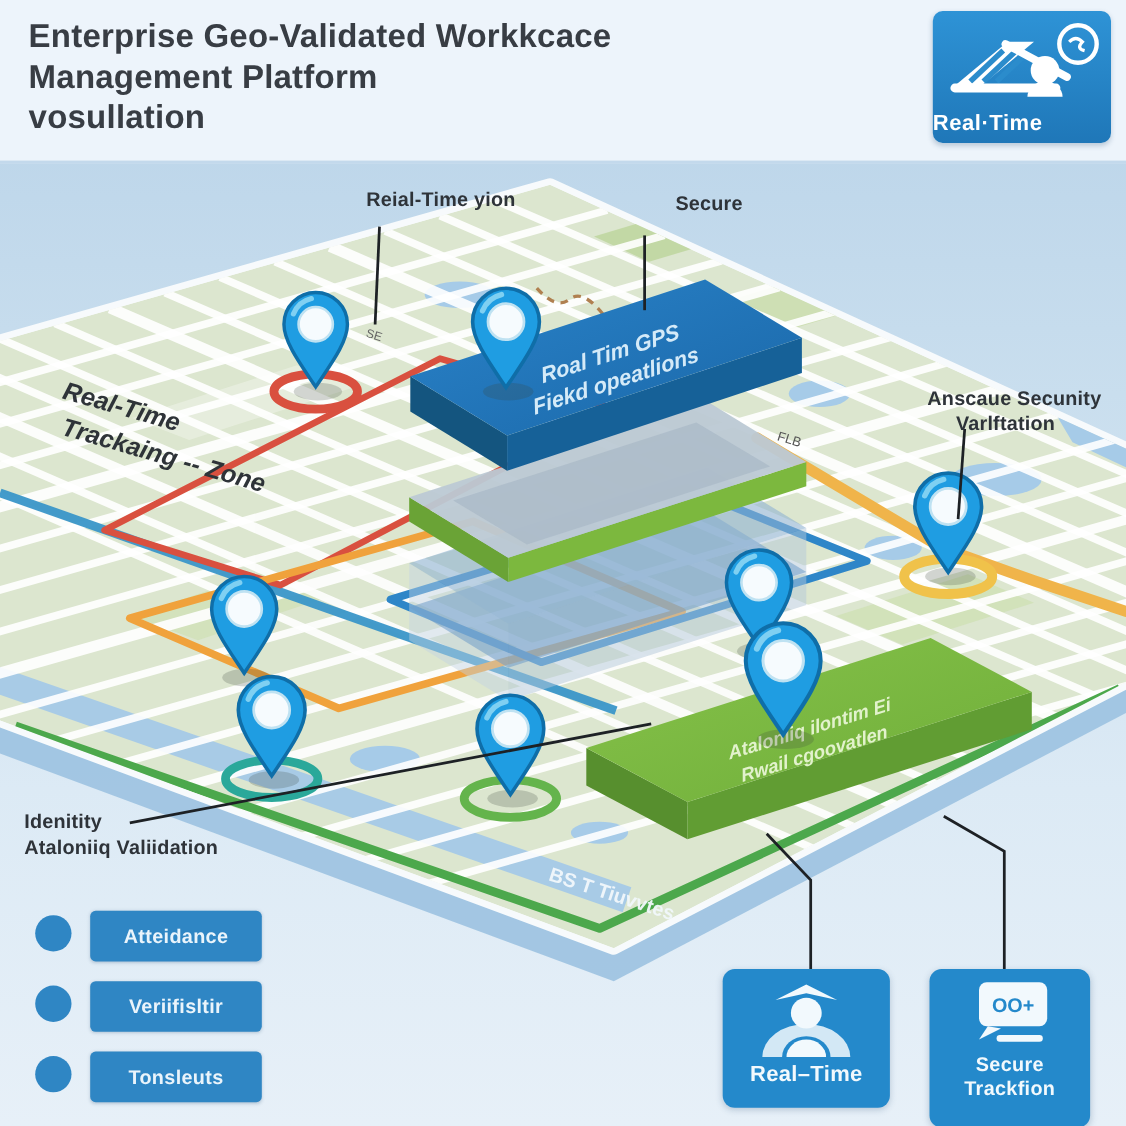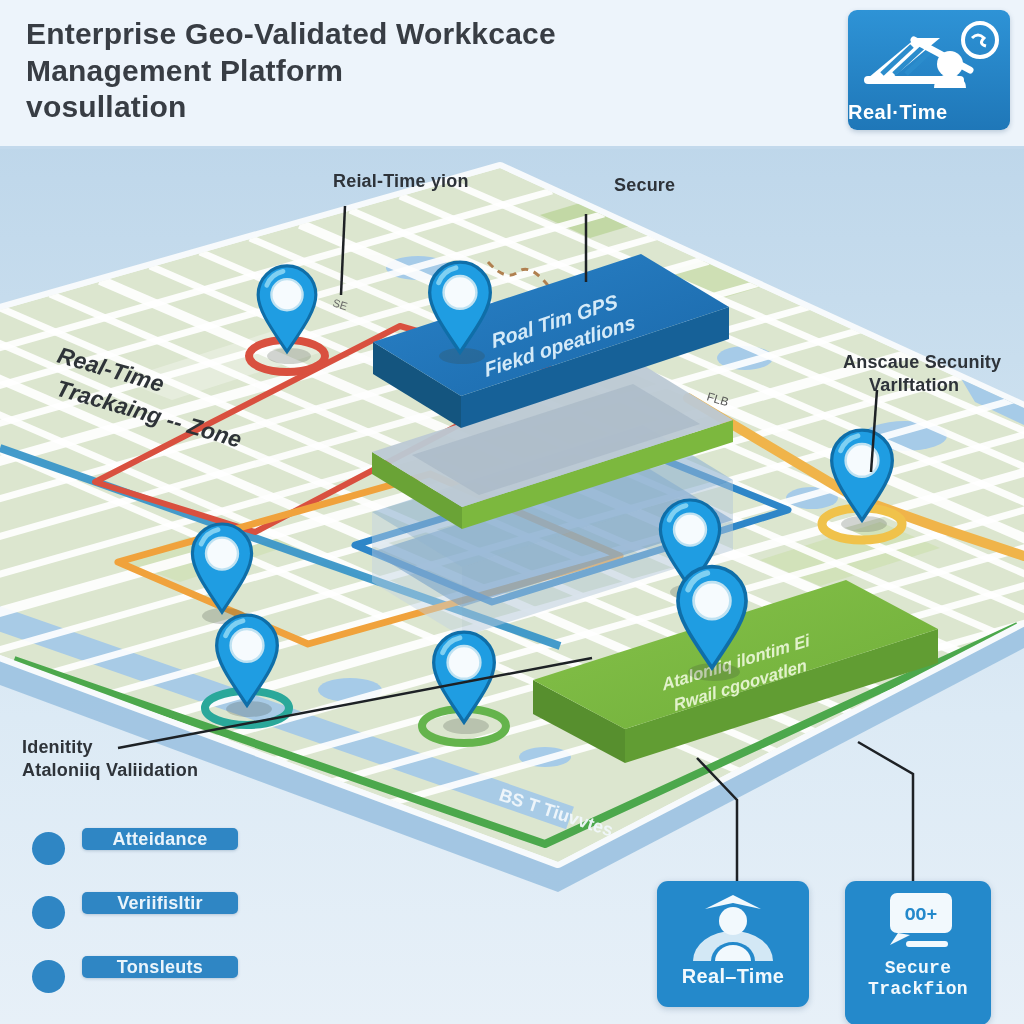--- a/index.html
+++ b/index.html
@@ -40,32 +40,32 @@
   .c-security .l2{padding-left:26px;}
   .c-attendance{left:22px;top:736px;}
   
   .legend{position:absolute;left:30px;top:828px;z-index:6;}
   .legend-row{position:relative;height:40px;margin-bottom:24px;}
   .legend-dot{
     position:absolute;left:2px;top:4px;width:33px;height:33px;border-radius:50%;
     background:#2f86c4;
   }
   .legend-chip{
-    position:absolute;left:52px;top:0;min-width:128px;height:22px;border-radius:5px;
+    position:absolute;left:52px;top:0;min-width:128px;height:46px;border-radius:5px;
     background:#2f86c4;color:#eaf4fb;font-size:18px;font-weight:700;
     display:flex;align-items:center;justify-content:center;padding:0 14px;
     letter-spacing:.3px;box-shadow:0 1px 3px rgba(40,80,120,.25);
   }
   
   .tile{
     position:absolute;border-radius:11px;background:#2489cb;z-index:6;
     box-shadow:0 2px 6px rgba(40,80,120,.25);text-align:center;color:#f2f9fd;
   }
   .tile1{left:657px;top:881px;width:152px;height:126px;}
-  .tile2{left:845px;top:881px;width:146px;height:144px;font-family:Liberation Mono, monospace;}
+  .tile2{left:845px;top:881px;width:146px;height:144px;}
   .tile .icn{margin-top:10px;}
   .tile .lbl{font-size:20px;font-weight:700;line-height:1.15;letter-spacing:.3px;}
   .tile2 .lbl{font-size:18px;}
 </style>
 </head>
 <body>
 
 <svg class="scene" width="1024" height="1024" viewBox="0 0 1024 1024">
   <defs>
     <clipPath id="mapClip">

